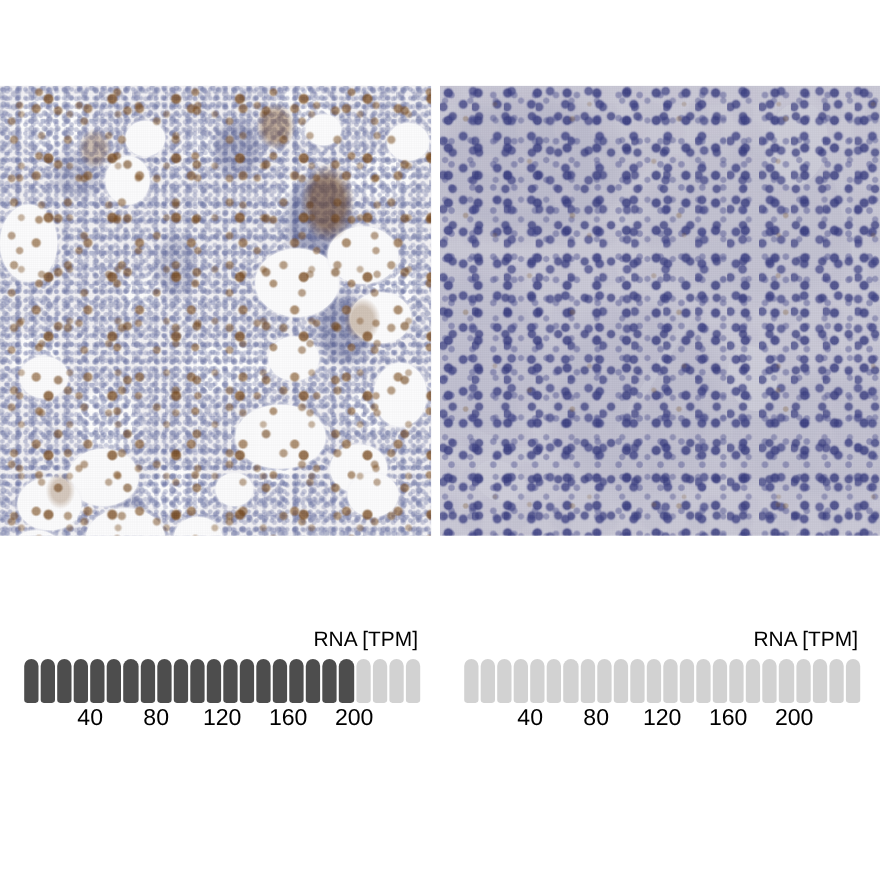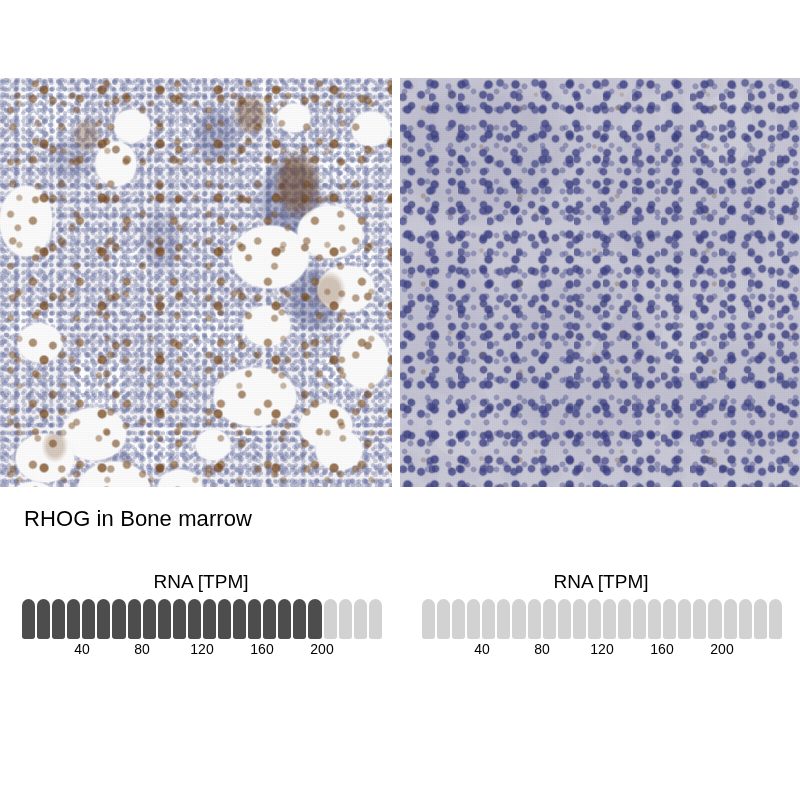--- a/index.html
+++ b/index.html
@@ -188,21 +188,21 @@
   #caption-left  { left: 24px;  top: 506px; }
   #caption-right { left: 424px; top: 506px; }
 
   .gauge-block { position: absolute; top: 570px; }
   #gauge-left  { left: 22px;  width: 360px; }
   #gauge-right { left: 422px; width: 360px; }
 
   .rna-label {
     font-size: 19px;
     color: #000000;
-    text-align: center;
+    text-align: right;
     height: 24px;
     line-height: 24px;
     padding-right: 2px;
   }
 
   .bar-track {
     position: relative;
     height: 40px;
     margin-top: 5px;
     display: flex;
@@ -219,21 +219,21 @@
   .seg.on { background: #4d4d4d; }
 
   .scale {
     position: relative;
     height: 26px;
     margin-top: 2px;
   }
   .tick {
     position: absolute;
     top: 0;
-    font-size: 14px;
+    font-size: 21px;
     color: #000000;
     transform: translateX(-50%);
     white-space: nowrap;
   }
 </style>
 </head>
 <body>
 
 <div id="page">
 
@@ -280,21 +280,20 @@
     <div class="pc-vessel" style="left:296px;top:14px;width:56px;height:78px;transform:rotate(12deg);"></div>
     <div class="pc-vessel" style="left:262px;top:236px;width:44px;height:60px;transform:rotate(-14deg);"></div>
     <div class="pc-vessel" style="left:30px;top:342px;width:50px;height:36px;transform:rotate(28deg);"></div>
 
     <div class="tissue-layer pc-nuclei"></div>
     <div class="tissue-layer pc-nuclei2"></div>
     <div class="tissue-layer pc-dab"></div>
     <div class="grain"></div>
   </div>
 
-  <div class="caption" id="caption-left">RHOG in Bone marrow</div>
 
 
   <div class="gauge-block" id="gauge-left">
     <div class="rna-label">RNA [TPM]</div>
     <div class="bar-track">
         <div class="seg on" style="background: rgb(77, 77, 77);"></div>
         <div class="seg on" style="background: rgb(77, 77, 77);"></div>
         <div class="seg on" style="background: rgb(77, 77, 77);"></div>
         <div class="seg on" style="background: rgb(77, 77, 77);"></div>
         <div class="seg on" style="background: rgb(77, 77, 77);"></div>

